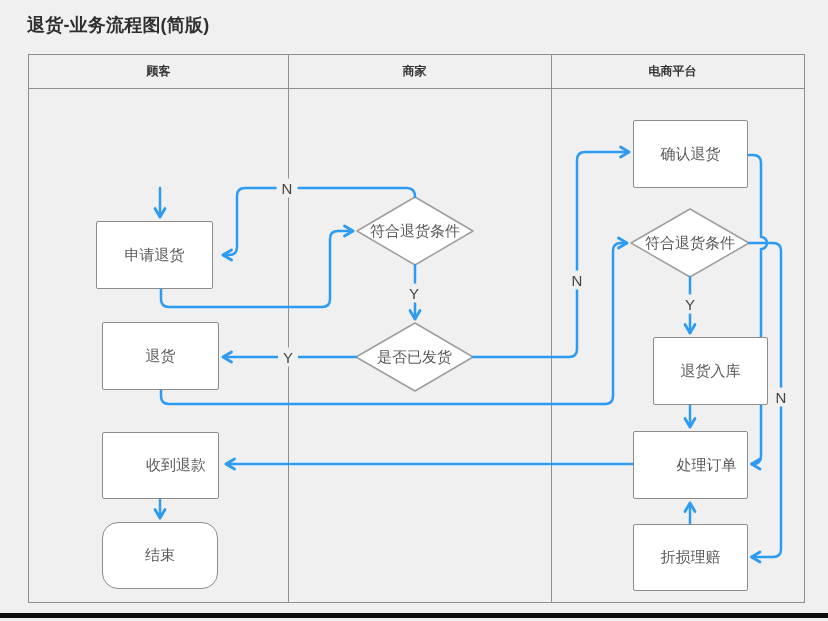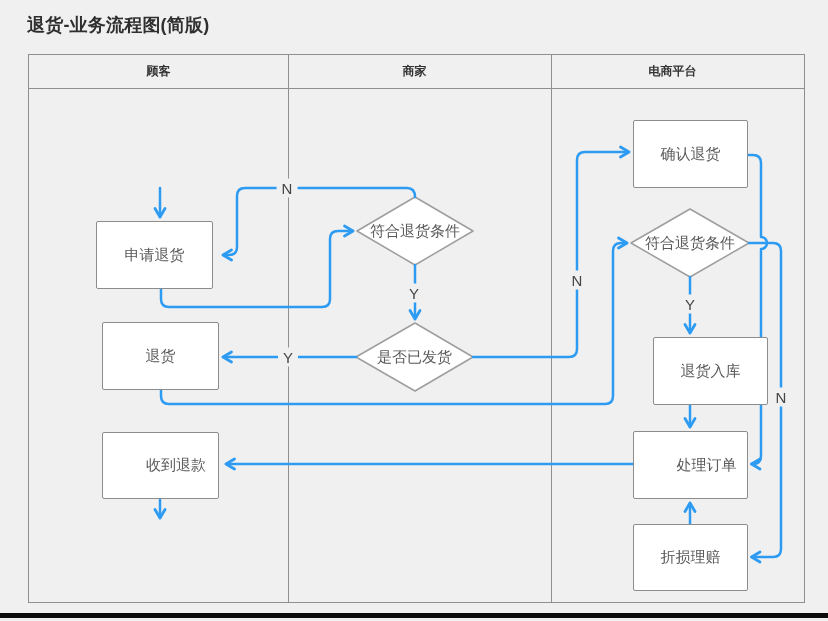--- a/index.html
+++ b/index.html
@@ -129,20 +129,23 @@
   </div>
 
   <div class="node" style="left:102px; top:322px; width:117px; height:68px;">
     <span>退货</span>
   </div>
 
   <div class="node" style="left:102px; top:432px; width:117px; height:67px;padding-left:31px;">
     <span>收到退款</span>
   </div>
 
+  <div class="node terminator" style="left:102px; top:522px; width:116px; height:67px;">
+    <span>结束</span>
+  </div>
 
   <div class="node" style="left:633px; top:120px; width:115px; height:68px;">
     <span>确认退货</span>
   </div>
 
   <div class="node" style="left:633px; top:337px; width:115px; height:68px;margin-left:20px;">
     <span>退货入库</span>
   </div>
 
   <div class="node" style="left:633px; top:431px; width:115px; height:68px;padding-left:32px;">

